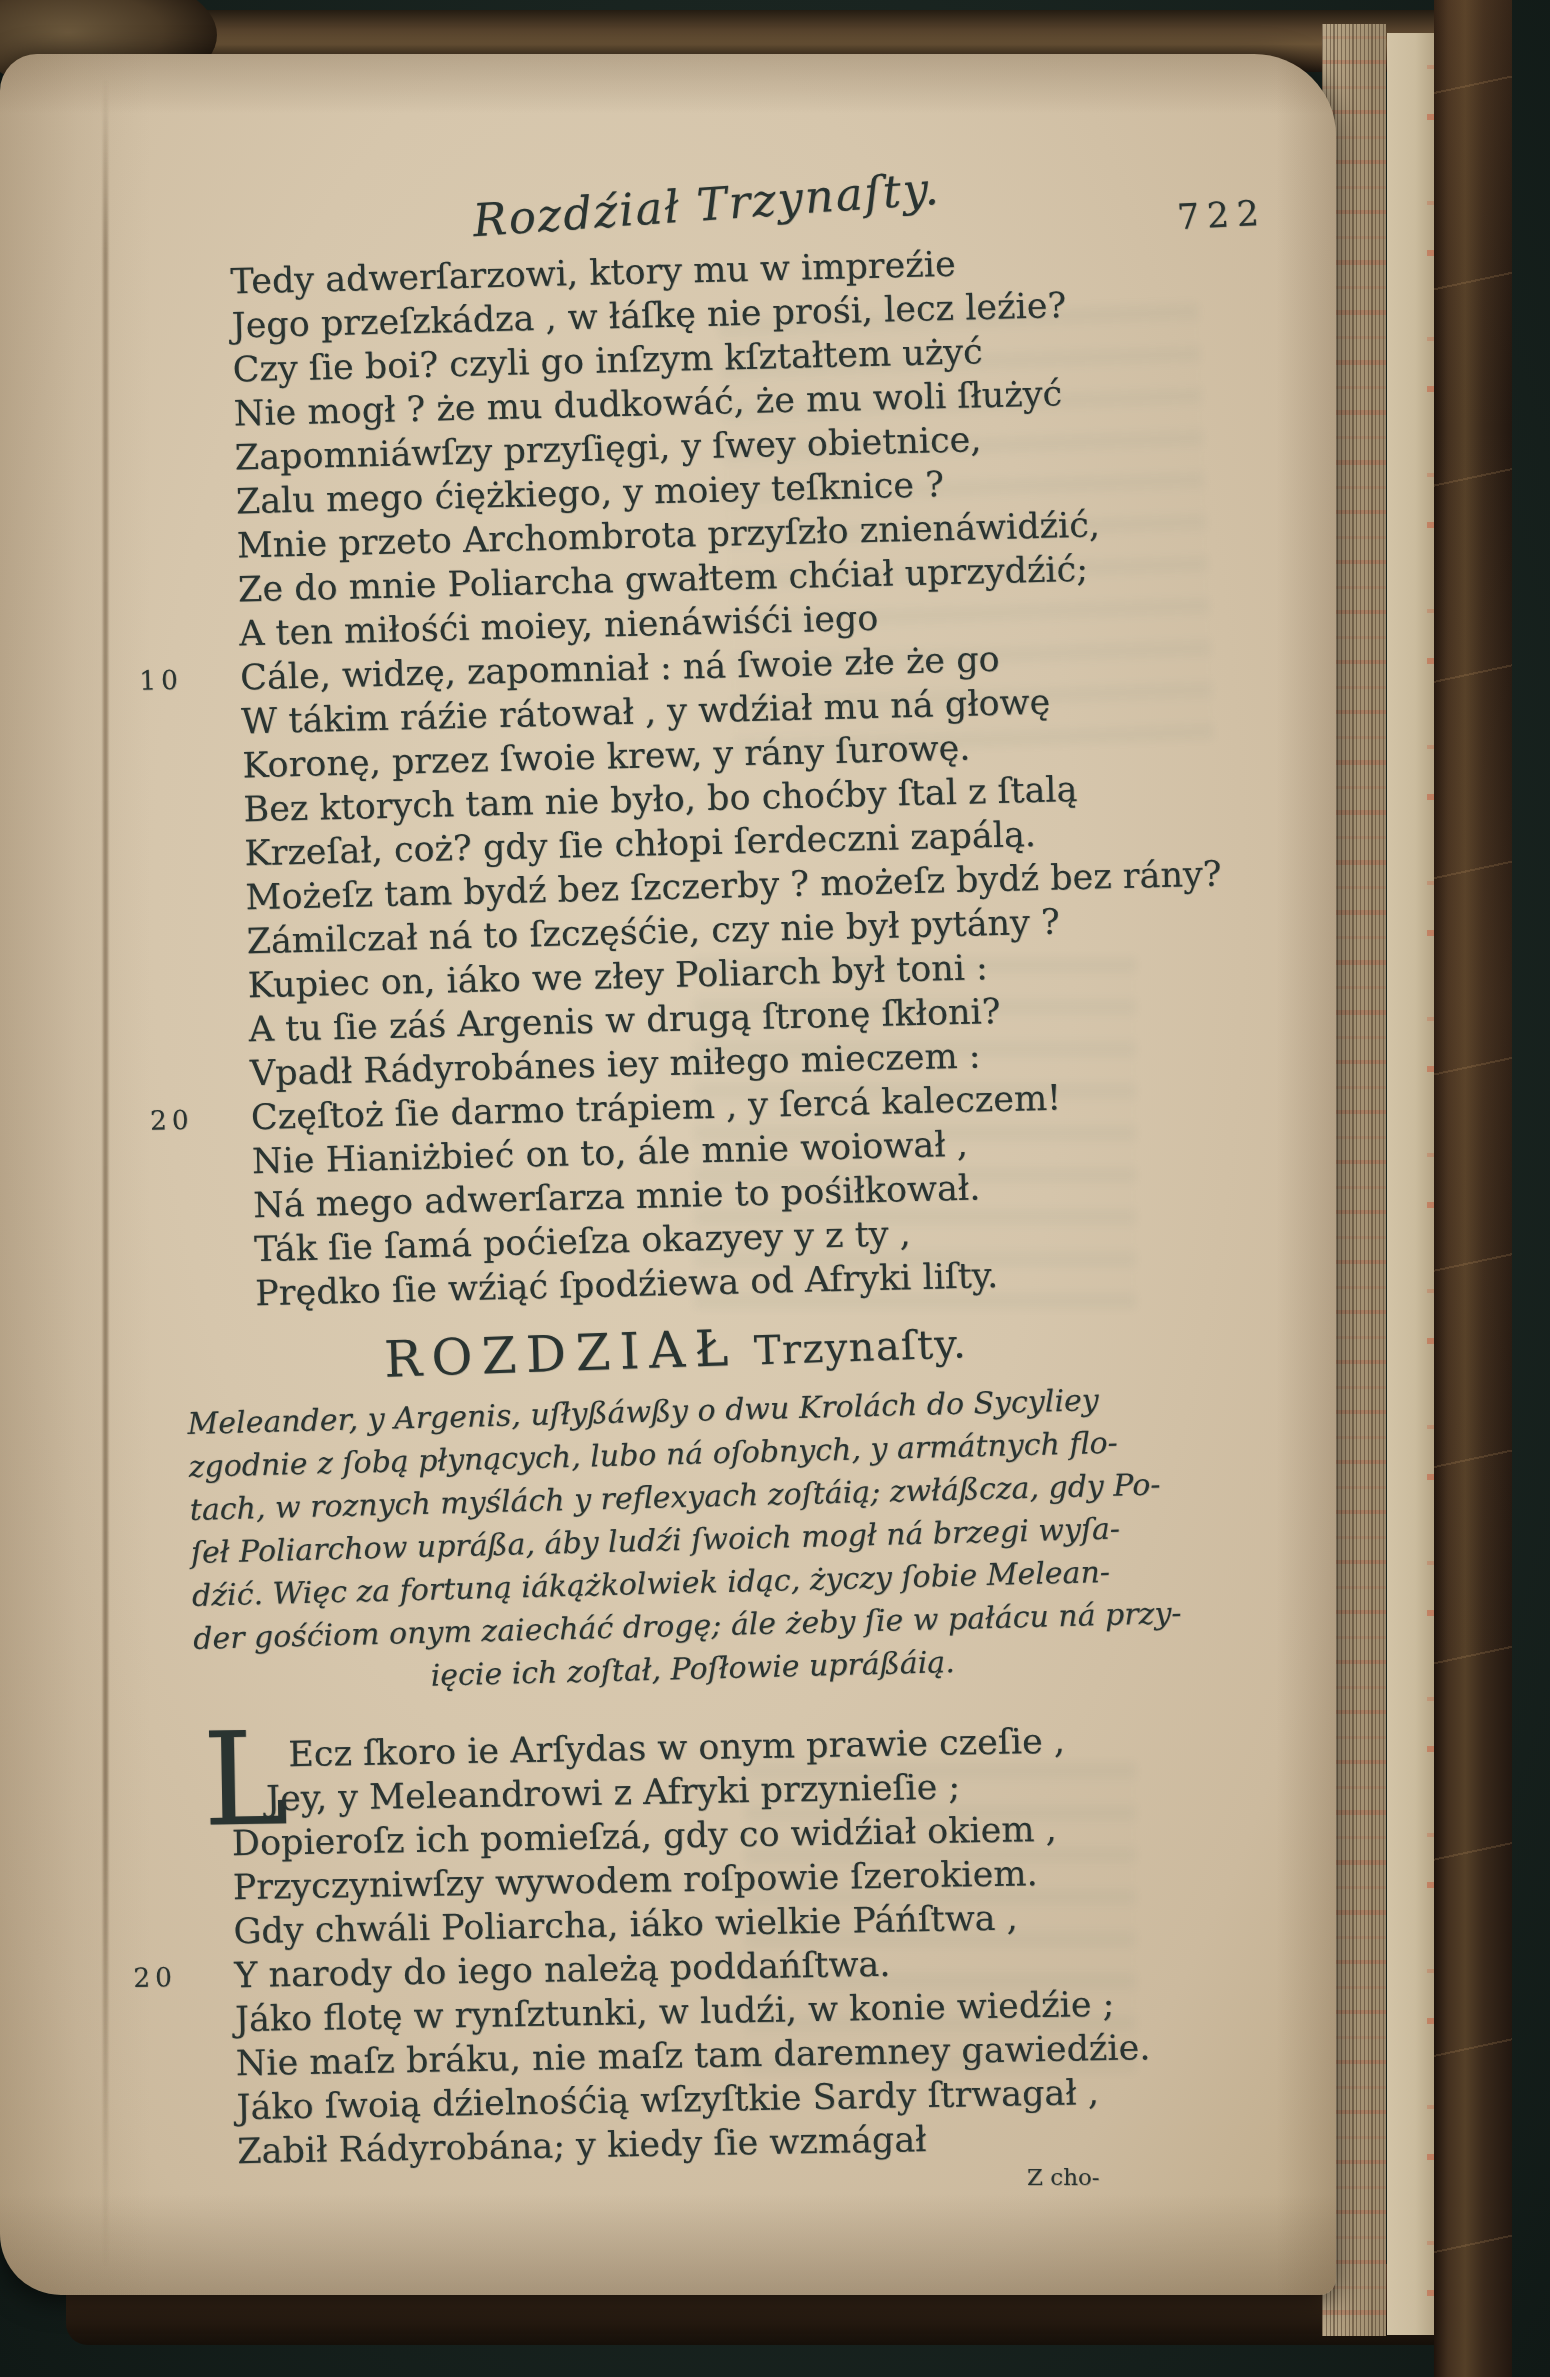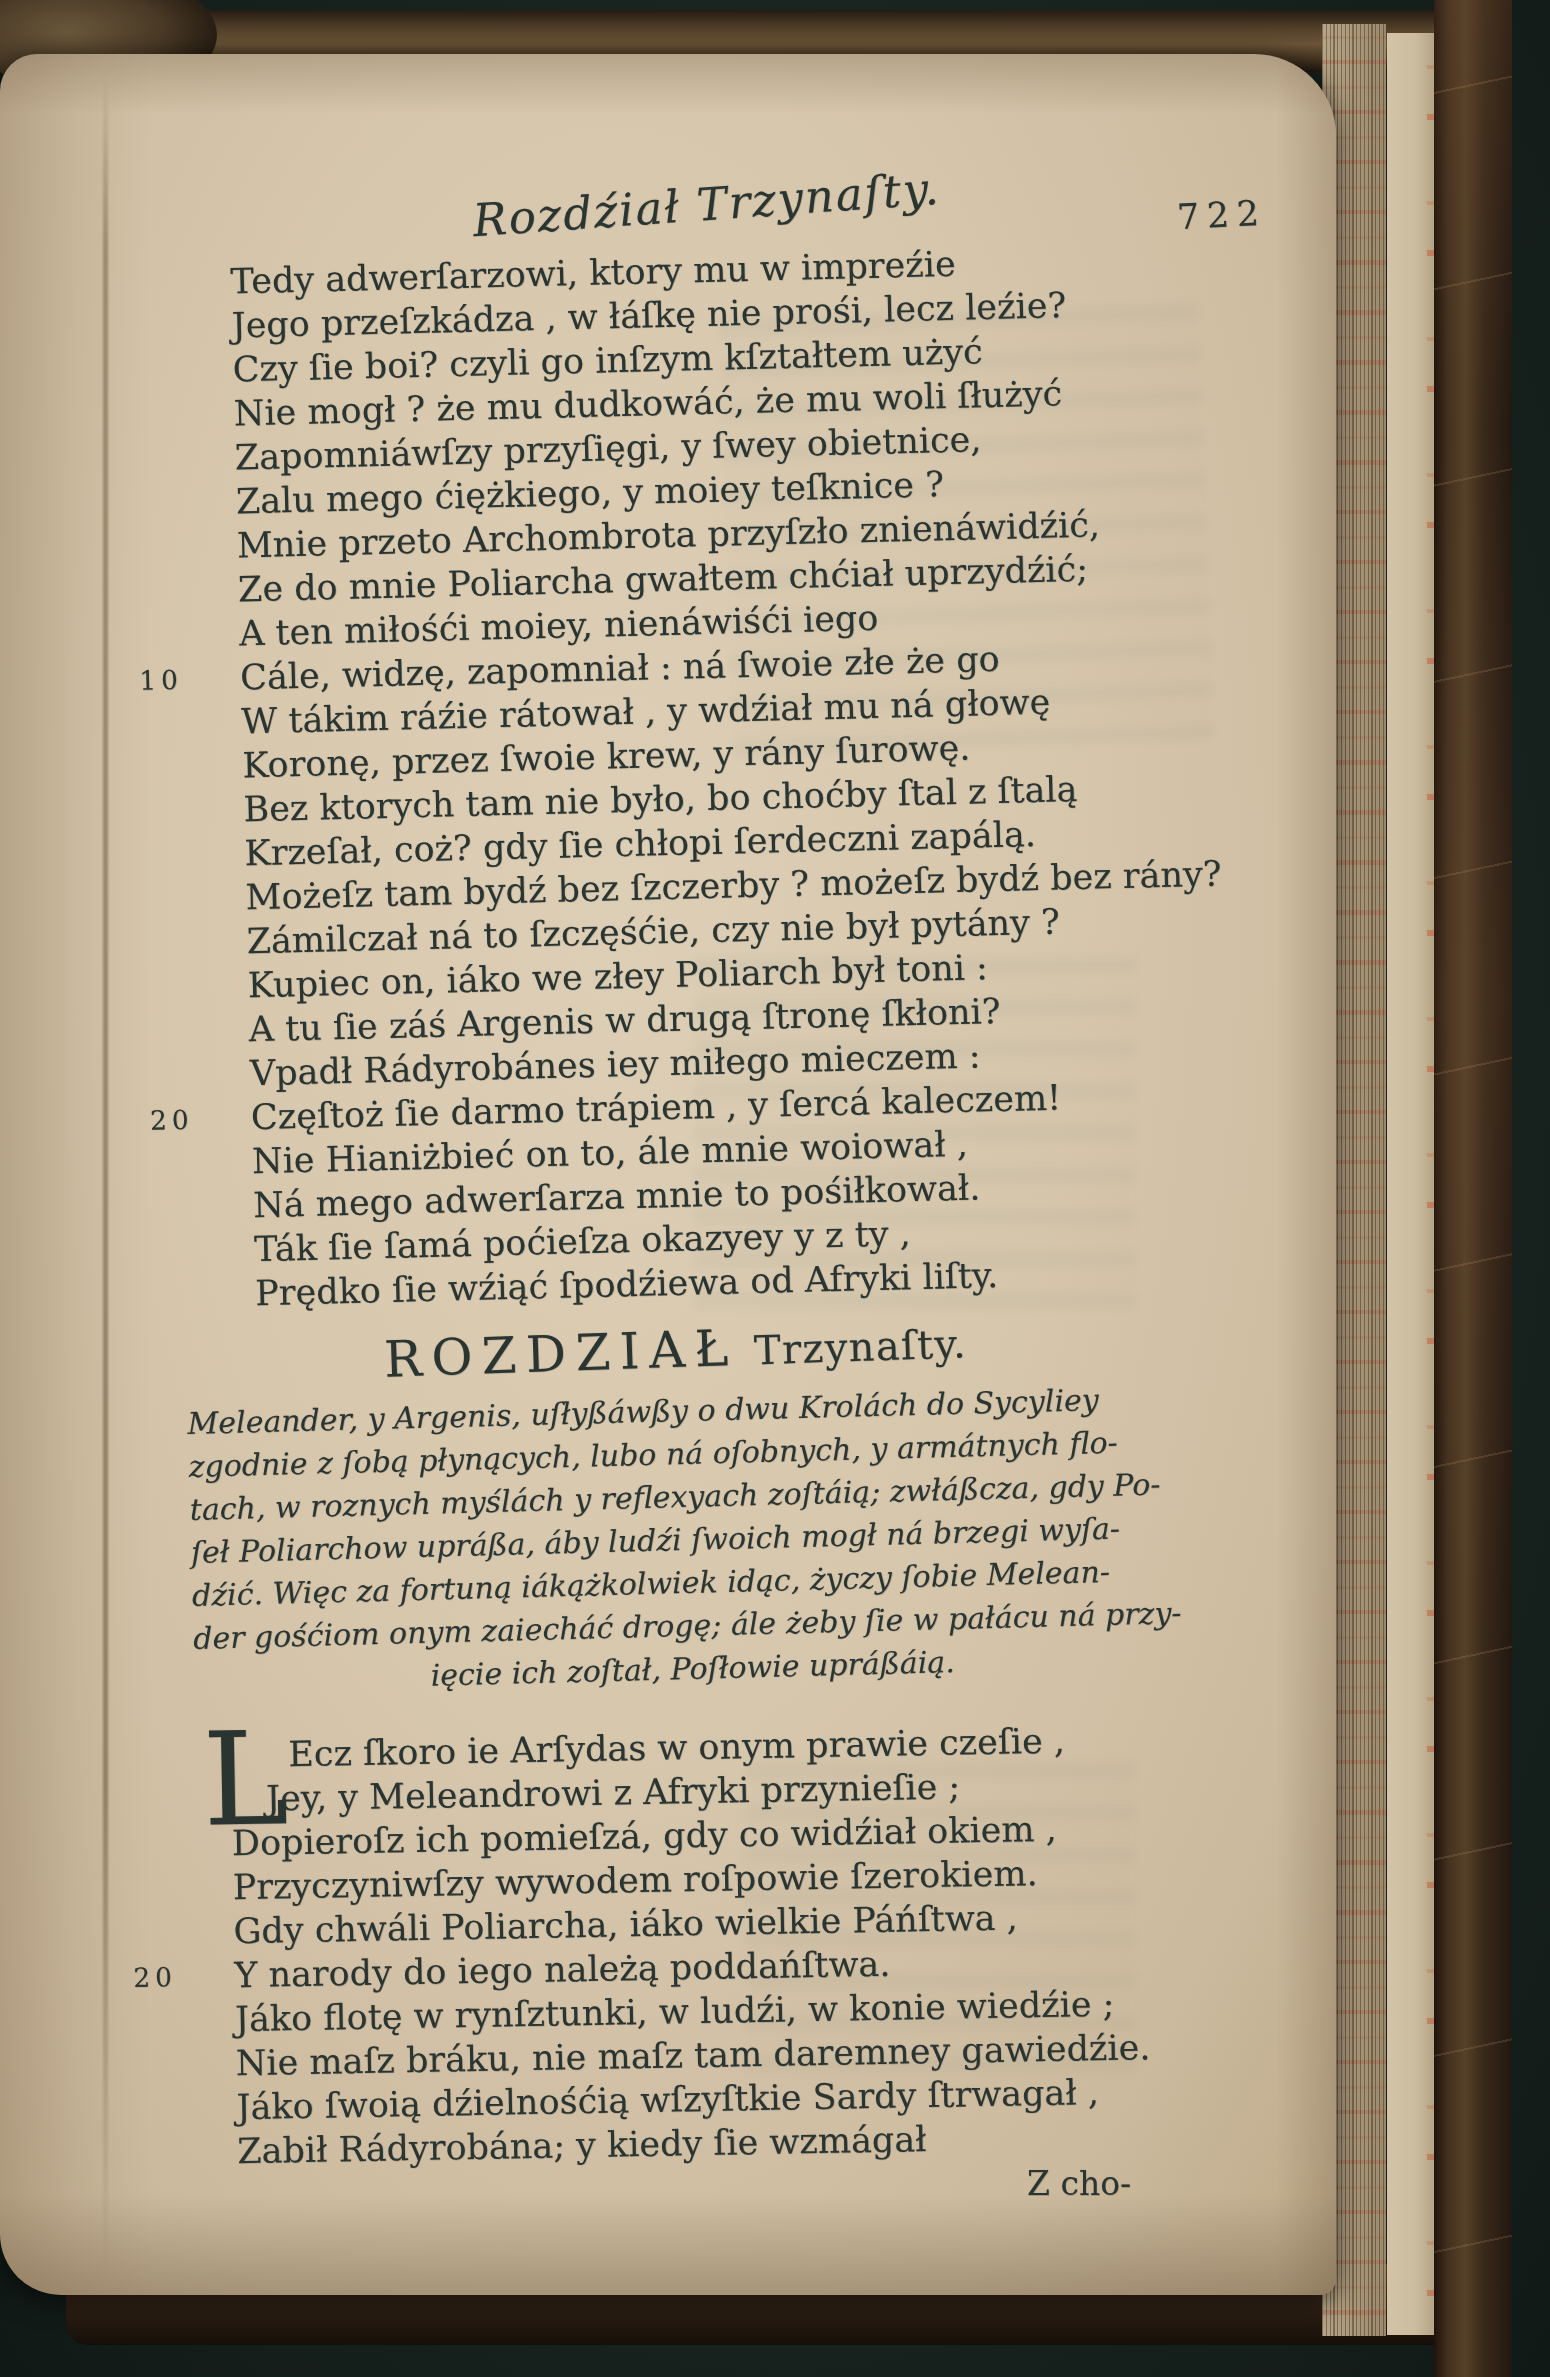--- a/index.html
+++ b/index.html
@@ -99,21 +99,21 @@
   }
   .chapter-head .main { font-size:50px; letter-spacing:9.5px; }
   .chapter-head .sub  { font-size:40px; letter-spacing:1.3px; margin-left:16.4px; }
   .argument {
     position:absolute; left:187px; top:1348px; width:997px;
     font-style:italic; font-size:30px; line-height:43px;
     transform:rotate(-1.5deg); transform-origin:0 0;
   }
   .argument .aline { height:43px; white-space:nowrap; }
   .argument .aline.centered { text-align:center; }
-  .catchword { position:absolute; left:1027px; top:2110px; font-size:33px; white-space:nowrap; }
+  .catchword { position:absolute; left:1027px; top:2110px; font-size:23px; white-space:nowrap; }
 </style>
 </head>
 <body>
 
 <div class="scene">
 
   <div class="top-edge"></div>
   <div class="corner-tl"></div>
   <div class="bottom-edge"></div>
   <div class="fore-edge"></div>

